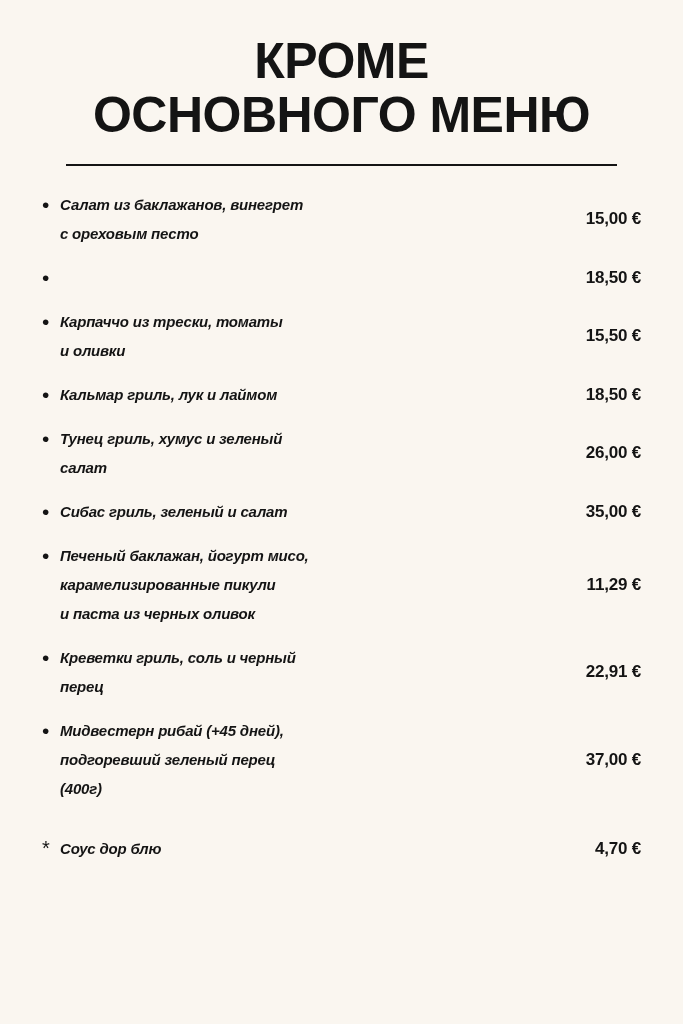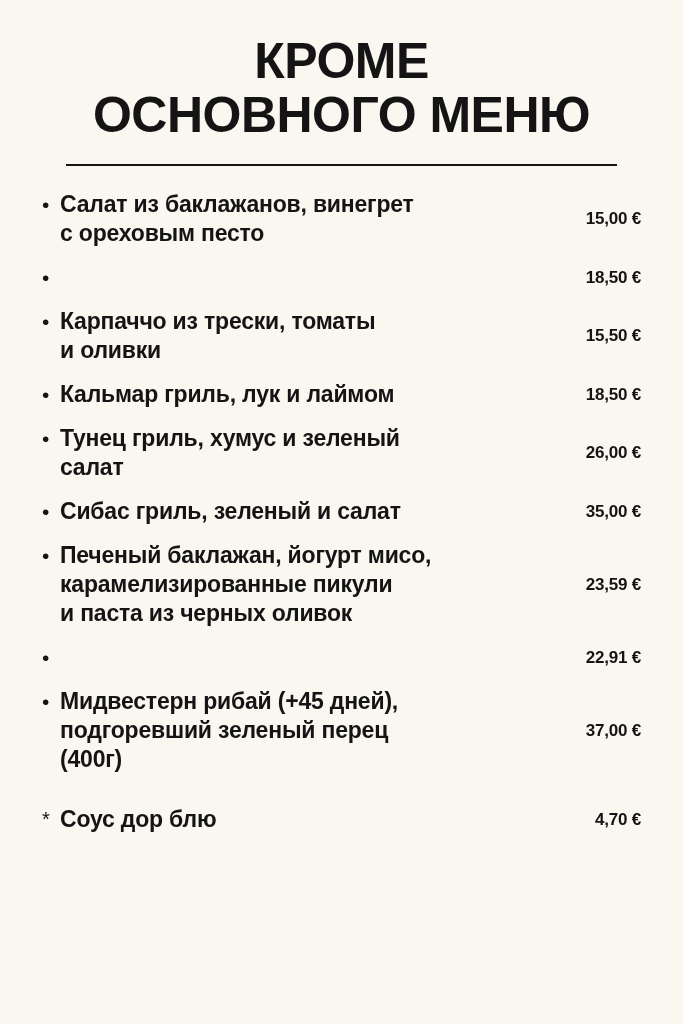--- a/index.html
+++ b/index.html
@@ -64,26 +64,27 @@
     font-size: 21px;
     line-height: 29px;
     color: #141414;
     text-align: left;
   }
   .bullet.star {
     font-size: 20px;
     line-height: 29px;
   }
   .item-name {
-    font-size: 23px;
+    font-size: 15px;
     line-height: 29px;
     font-weight: 700;
     color: #141414;
     letter-spacing: -0.2px;
     white-space: pre-line;
+    font-style: italic;
   }
   .item-price {
     flex: 0 0 auto;
     font-size: 17px;
     font-weight: 700;
     color: #141414;
     text-align: left;
     white-space: nowrap;
     letter-spacing: -0.2px;
   }
@@ -158,26 +159,28 @@
       <span class="item-price">35,00 €</span>
     </li>
 
     <li class="menu-item">
       <div class="item-left">
         <span class="bullet">•</span>
         <span class="item-name">Печеный баклажан, йогурт мисо,
 карамелизированные пикули
 и паста из черных оливок</span>
       </div>
-      <span class="item-price">23,59 €</span>
-    </li>
-
-    <li class="menu-item">
-      <div class="item-left">
-        <span class="bullet">•</span>
+      <span class="item-price">11,29 €</span>
+    </li>
+
+    <li class="menu-item">
+      <div class="item-left">
+        <span class="bullet">•</span>
+        <span class="item-name">Креветки гриль, соль и черный
+перец</span>
       </div>
       <span class="item-price">22,91 €</span>
     </li>
 
     <li class="menu-item">
       <div class="item-left">
         <span class="bullet">•</span>
         <span class="item-name">Мидвестерн рибай (+45 дней),
 подгоревший зеленый перец
 (400г)</span>

